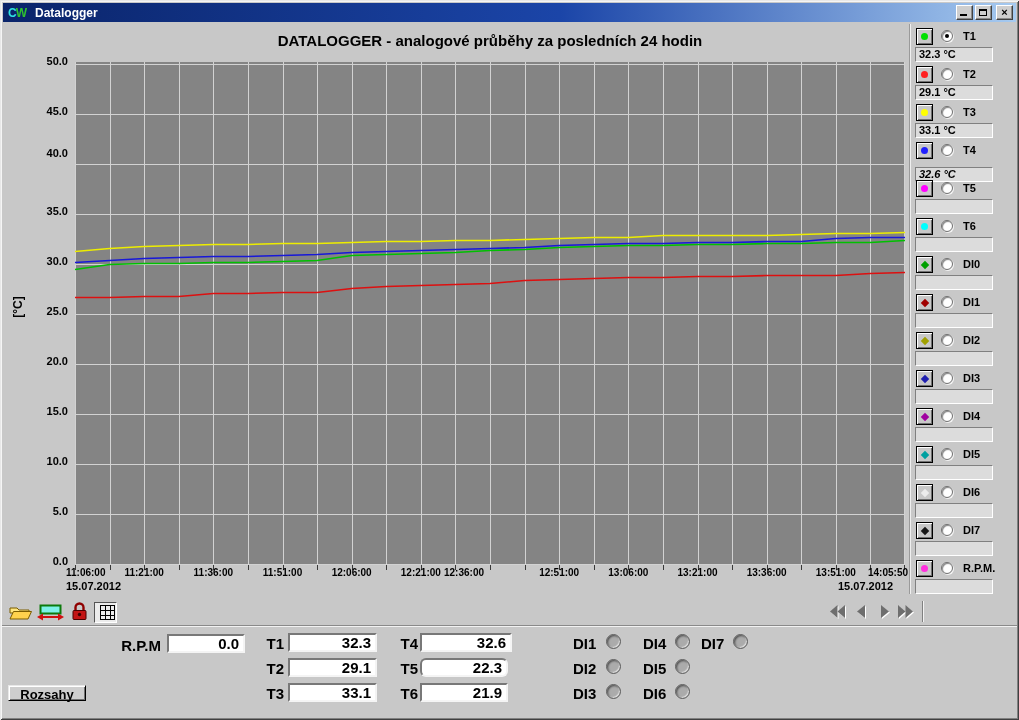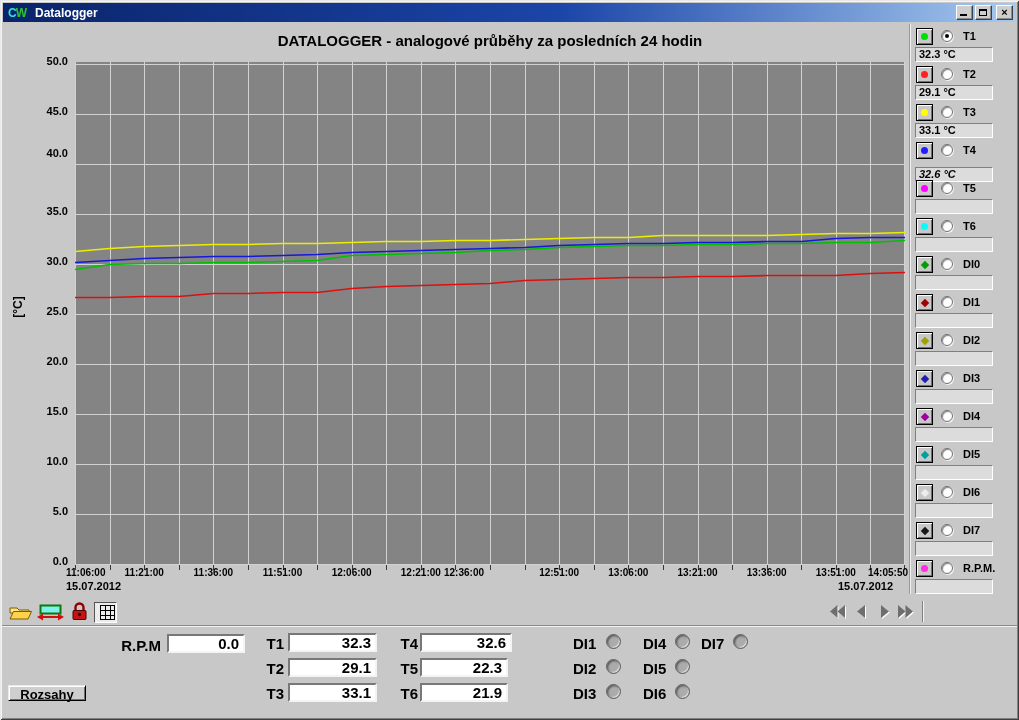--- a/index.html
+++ b/index.html
@@ -376,21 +376,21 @@
   <div id="temps">
       <div class="plabel" style="left: 250px; top: 635px; width: 34px; text-align: right;">T1</div>
       <div class="field" style="left: 288px; top: 633px; width: 89px;">32.3</div>
       <div class="plabel" style="left: 250px; top: 660px; width: 34px; text-align: right;">T2</div>
       <div class="field" style="left: 288px; top: 658px; width: 89px;">29.1</div>
       <div class="plabel" style="left: 250px; top: 685px; width: 34px; text-align: right;">T3</div>
       <div class="field" style="left: 288px; top: 683px; width: 89px;">33.1</div>
       <div class="plabel" style="left: 384px; top: 635px; width: 34px; text-align: right;">T4</div>
       <div class="field" style="left: 420px; top: 633px; width: 92px;">32.6</div>
       <div class="plabel" style="left: 384px; top: 660px; width: 34px; text-align: right;">T5</div>
-      <div class="field" style="left: 420px; top: 658px; width: 88px;">22.3</div>
+      <div class="field" style="left: 420px; top: 658px; width: 88px; border-radius: 6px;">22.3</div>
       <div class="plabel" style="left: 384px; top: 685px; width: 34px; text-align: right;">T6</div>
       <div class="field" style="left: 420px; top: 683px; width: 88px;">21.9</div>
     </div>
   <div id="dis">
       <div class="plabel" style="left: 573px; top: 635px;">DI1</div>
       <span class="led" style="left: 606px; top: 634px;"></span>
       <div class="plabel" style="left: 573px; top: 660px;">DI2</div>
       <span class="led" style="left: 606px; top: 659px;"></span>
       <div class="plabel" style="left: 573px; top: 685px;">DI3</div>
       <span class="led" style="left: 606px; top: 684px;"></span>

